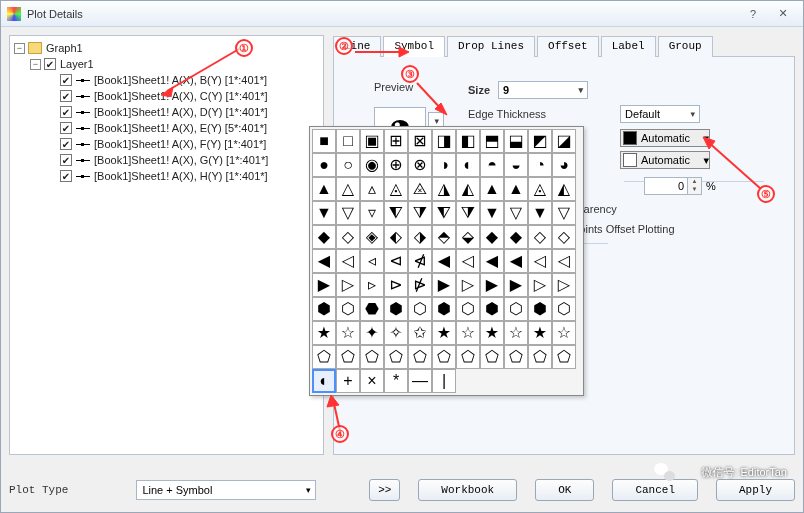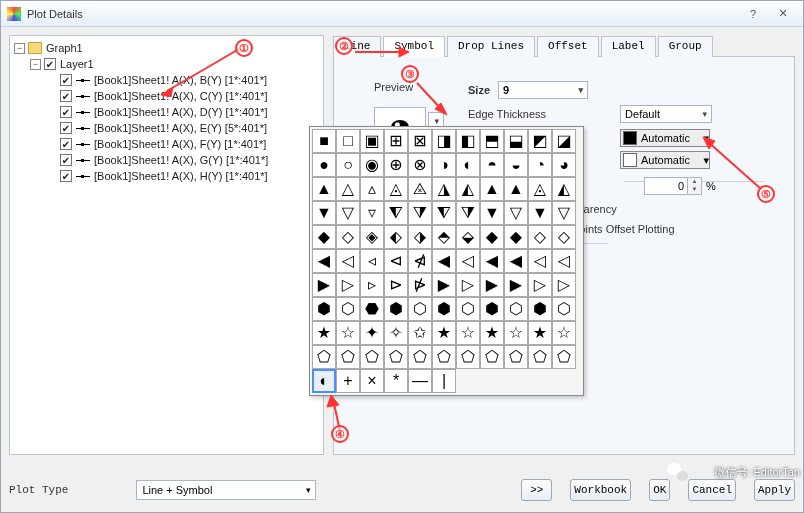--- a/index.html
+++ b/index.html
@@ -38,28 +38,28 @@
 
   
   .gallery { position:absolute; left:308px; top:125px; width:275px; background:#f4f4f4; border:1px solid #888; box-shadow:2px 2px 4px rgba(0,0,0,.2); z-index:50; }
   .gallery-grid { display:grid; grid-template-columns:repeat(11,24px); grid-auto-rows:24px; gap:0; padding:2px; }
   .sym { width:24px; height:24px; border:1px solid #aaa; background:#fff; display:flex; align-items:center; justify-content:center; font-size:16px; color:#000; line-height:1; }
   .sym.sel { border:2px solid #4a90ff; background:#e8f0ff; }
   
   .bottombar { position:absolute; left:8px; right:8px; bottom:8px; height:28px; display:flex; align-items:center; gap:18px; }
   .plottype-combo { width:180px; height:20px; border:1px solid #a9b6c8; background:#fff; display:flex; align-items:center; padding:0 5px; font-family:"Courier New",monospace; }
   .plottype-combo .caret { margin-left:auto; font-size:9px; }
-  .btn { height:22px; padding:0 3px; border:1px solid #9aa7b8; background:linear-gradient(#fdfdfd,#e9eef5); display:inline-flex; align-items:center; border-radius:3px; font-family:"Courier New",monospace; font-size:11px; }
+  .btn { height:22px; padding:0 22px; border:1px solid #9aa7b8; background:linear-gradient(#fdfdfd,#e9eef5); display:inline-flex; align-items:center; border-radius:3px; font-family:"Courier New",monospace; font-size:11px; }
   .btn.small { padding:0 8px; }
 
   
   .call { position:absolute; width:18px; height:18px; border:2px solid #f33; border-radius:50%; color:#f33; font-weight:bold; display:flex; align-items:center; justify-content:center; z-index:100; background:rgba(255,255,255,.6); }
   .arrow { position:absolute; z-index:99; stroke:#f33; fill:#f33; }
 
-  .watermark { position:absolute; right:3px; bottom:26px; display:flex; align-items:center; gap:23px; color:#fff; text-shadow:0 0 3px #000; font-size:14px; z-index:120; }
+  .watermark { position:absolute; right:16px; bottom:26px; display:flex; align-items:center; gap:23px; color:#fff; text-shadow:0 0 3px #000; font-size:14px; z-index:120; }
   .wechat { width:28px; height:28px; border-radius:6px; display:flex; align-items:center; justify-content:center; position:relative; }
   .wechat::before { content:""; width:14px; height:12px; background:#fff; border-radius:50%; position:absolute; left:4px; top:5px; }
   .wechat::after { content:""; width:11px; height:10px; background:#ddd; border-radius:50%; position:absolute; right:3px; bottom:5px; }
 </style>
 </head>
 <body>
 
 <div class="window">
 
   <div class="titlebar">
@@ -157,21 +157,21 @@
         <div class="row" style="top:24px; left:134px;font-weight:bold;">
           <span class="label">Size</span>
           <div class="dropdown" style="width:90px; margin-left:8px;">
             <span>9</span>
             <span class="caret">▾</span>
           </div>
         </div>
 
         <div class="row" style="top:48px; left:134px;gap:48px;">
           <span class="label">Edge Thickness</span>
-          <div class="dropdown" style="width:92px; margin-left:26px;justify-content:center;">
+          <div class="dropdown" style="width:80px; margin-left:26px;justify-content:center;">
             <span>Default</span>
             <span class="caret">▾</span>
           </div>
         </div>
 
         <div class="row" style="top:72px; left:286px;">
           <div class="auto-btn">
             <span class="auto-swatch" style="background:#000;"></span>
             <span>Automatic</span>
             <span class="caret" style="margin-left:auto;">▾</span>

